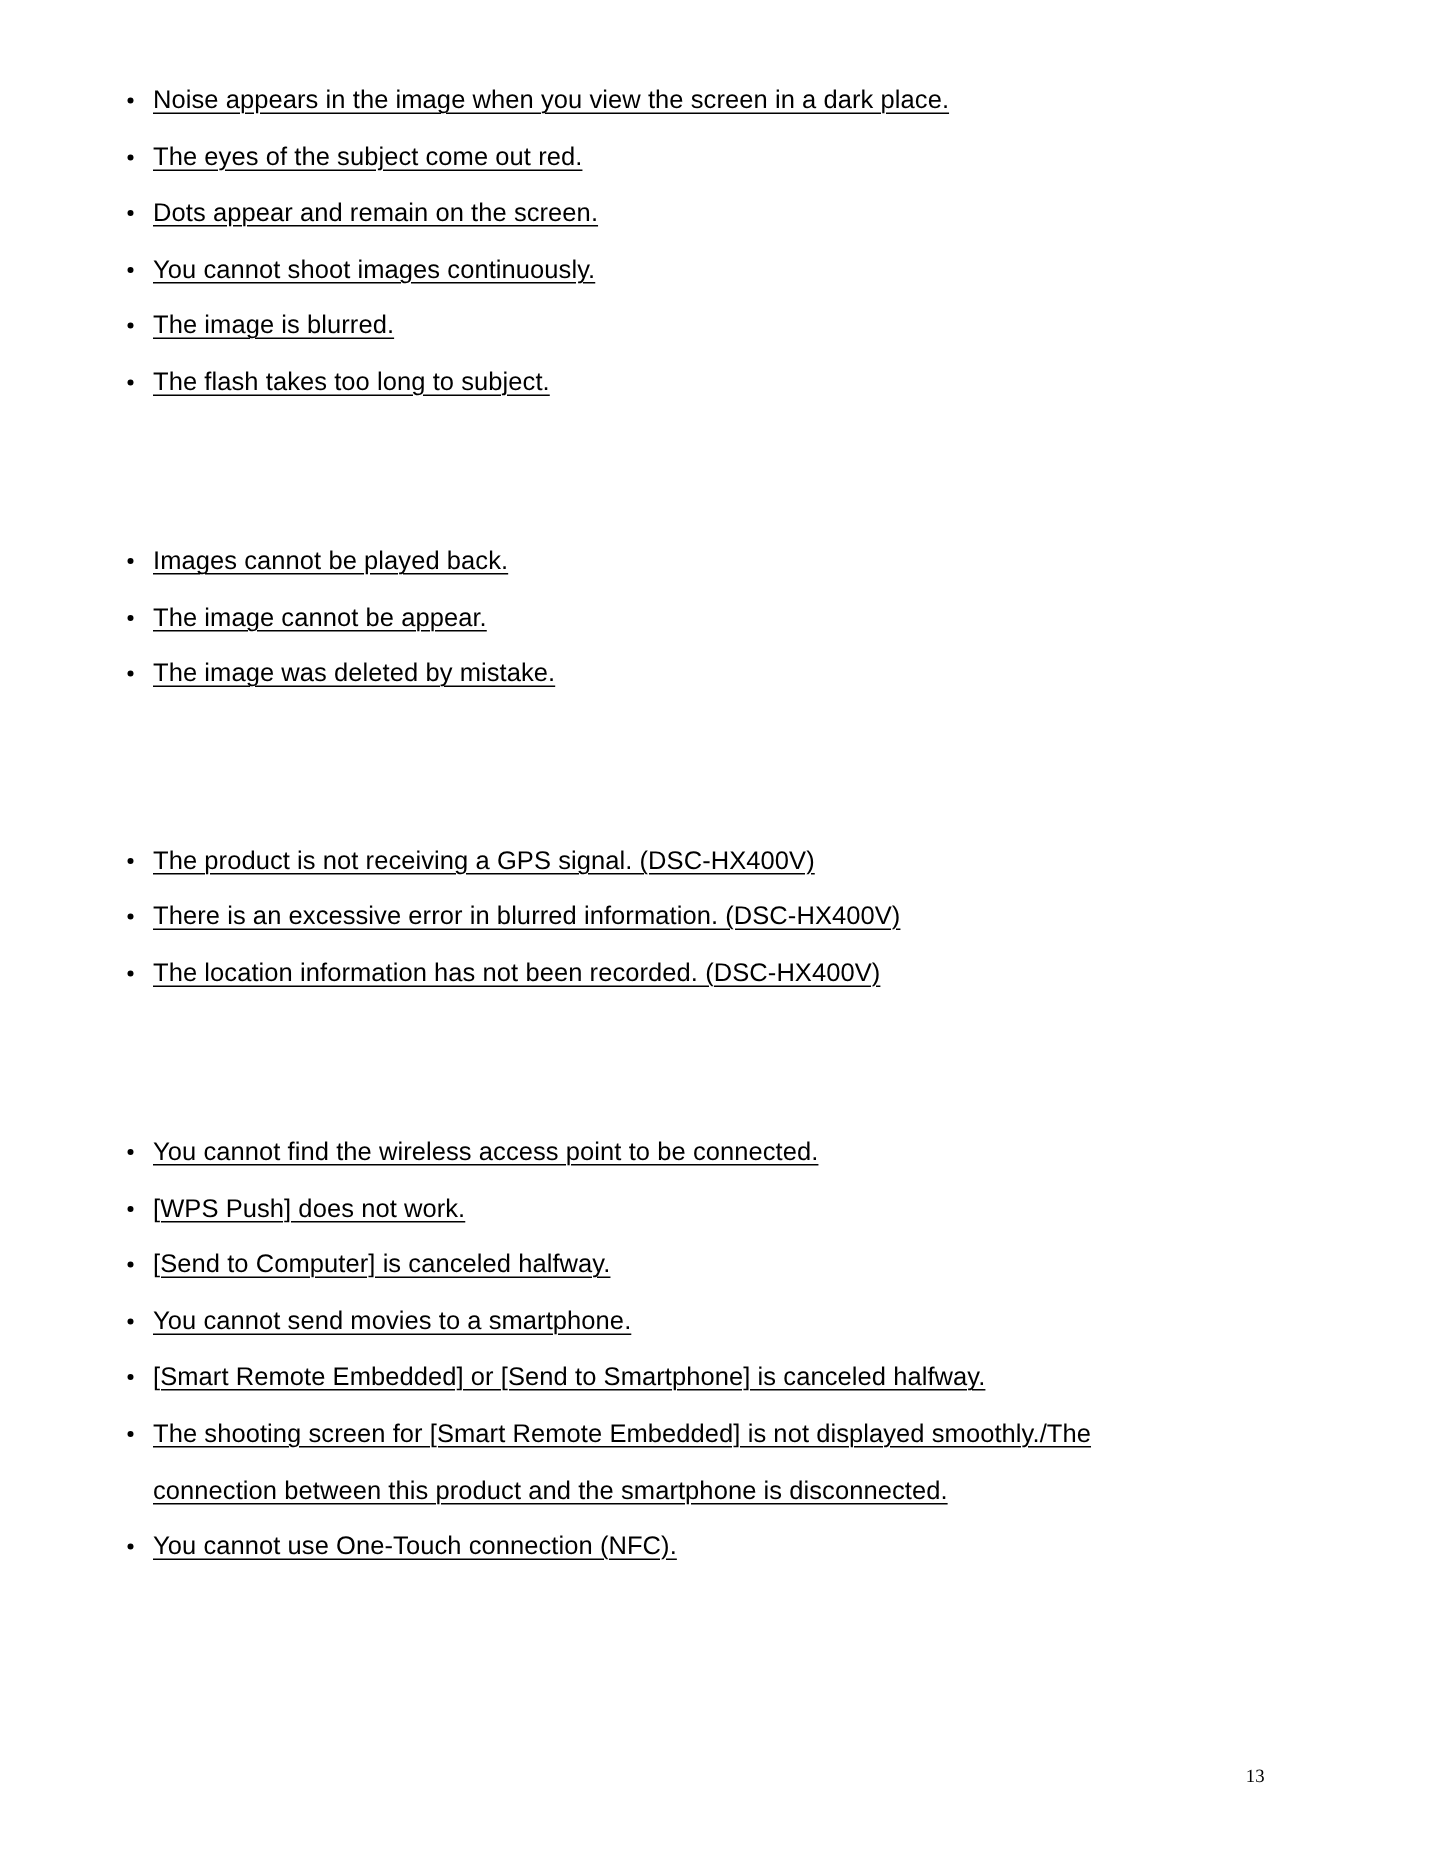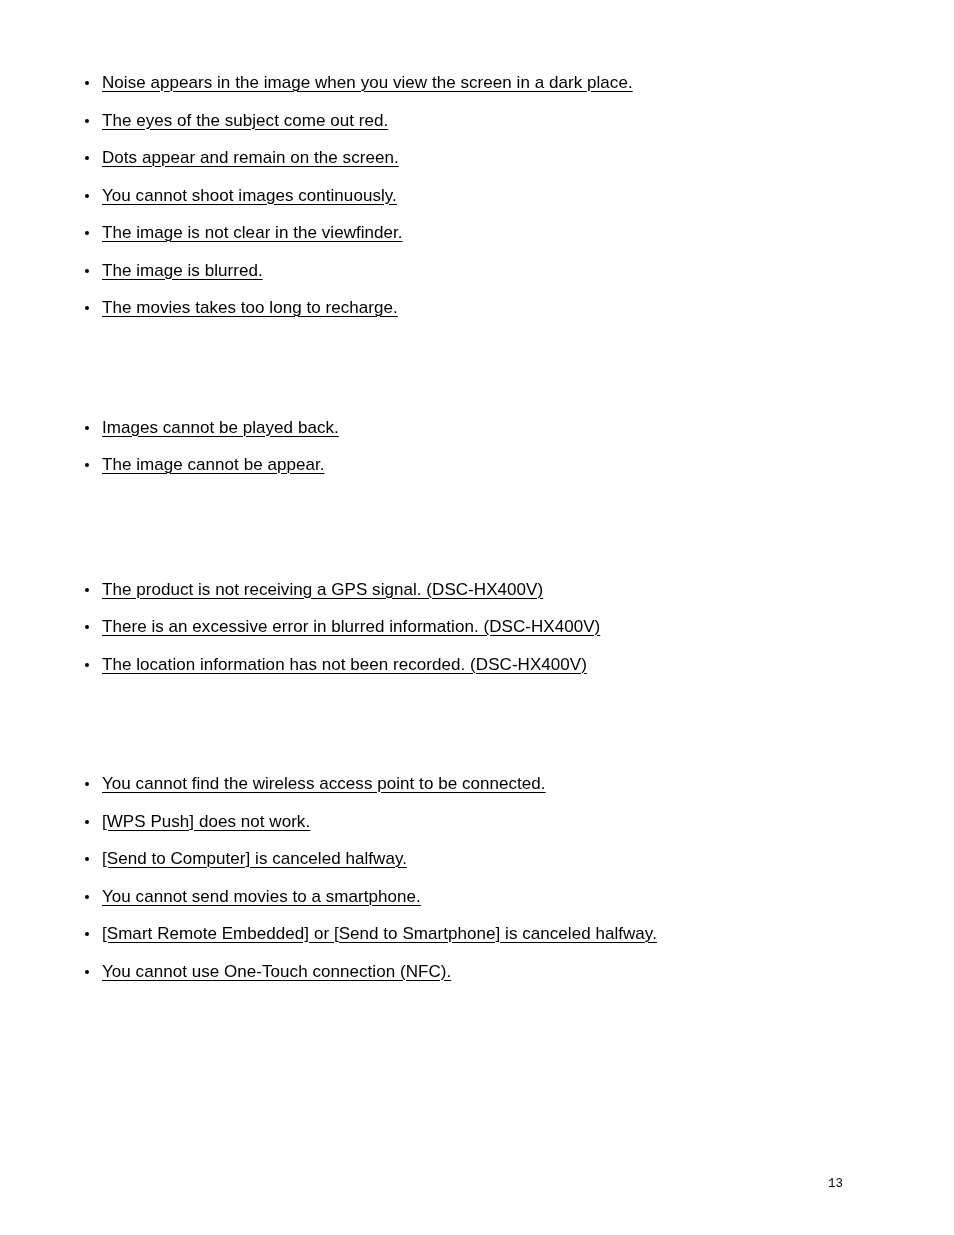--- a/index.html
+++ b/index.html
@@ -14,21 +14,21 @@
     height: 1235px;
     background: #ffffff;
     margin: 0 auto;
     overflow: hidden;
     font-family: "Liberation Sans", sans-serif;
     color: #000000;
   }
   .content {
     position: absolute;
     left: 0;
-    top: 16px;
+    top: 0;
     width: 798px;
   }
   .section {
     margin: 0;
     padding: 0;
   }
   .section-heading {
     
     display: block;
     height: 0;
@@ -86,51 +86,51 @@
   .gap-3 { height: 82px; }
   .top-pad { height: 48px; }
 
   .page-number {
     position: absolute;
     right: 111px;
     top: 1176px;
     font-size: 12.5px;
     line-height: 16px;
     color: #000000;
-    font-family: Liberation Mono, monospace;
+    font-family: Liberation Serif, serif;
   }
 </style>
 </head>
 <body>
 
 <div class="page">
   <div class="content">
 
     <div class="top-pad"></div>
 
     <div class="section">
       <div class="section-heading"></div>
       <ul class="link-list">
         <li><span class="link-text">Noise appears in the image when you view the screen in a dark place.</span></li>
         <li><span class="link-text">The eyes of the subject come out red.</span></li>
         <li><span class="link-text">Dots appear and remain on the screen.</span></li>
         <li><span class="link-text">You cannot shoot images continuously.</span></li>
-        <li><span class="link-text">The image is not clear in the viewfinder.</span></li>
         <li><span class="link-text">The image is blurred.</span></li>
-        <li><span class="link-text">The movies takes too long to recharge.</span></li>
+        <li><span class="link-text">The flash takes too long to subject.</span></li>
       </ul>
     </div>
 
     <div class="gap-1"></div>
 
     <div class="section">
       <div class="section-heading"></div>
       <ul class="link-list">
         <li><span class="link-text">Images cannot be played back.</span></li>
         <li><span class="link-text">The image cannot be appear.</span></li>
+        <li><span class="link-text">The image was deleted by mistake.</span></li>
       </ul>
     </div>
 
     <div class="gap-2"></div>
 
     <div class="section">
       <div class="section-heading"></div>
       <ul class="link-list">
         <li><span class="link-text">The product is not receiving a GPS signal. (DSC-HX400V)</span></li>
         <li><span class="link-text">There is an excessive error in blurred information. (DSC-HX400V)</span></li>
@@ -141,20 +141,21 @@
     <div class="gap-3"></div>
 
     <div class="section">
       <div class="section-heading"></div>
       <ul class="link-list">
         <li><span class="link-text">You cannot find the wireless access point to be connected.</span></li>
         <li><span class="link-text">[WPS Push] does not work.</span></li>
         <li><span class="link-text">[Send to Computer] is canceled halfway.</span></li>
         <li><span class="link-text">You cannot send movies to a smartphone.</span></li>
         <li><span class="link-text">[Smart Remote Embedded] or [Send to Smartphone] is canceled halfway.</span></li>
+        <li class="two-line"><span class="link-text">The shooting screen for [Smart Remote Embedded] is not displayed smoothly./The connection between this product and the smartphone is disconnected.</span></li>
         <li><span class="link-text">You cannot use One-Touch connection (NFC).</span></li>
       </ul>
     </div>
 
   </div>
 
   <div class="page-number">13</div>
 </div>
 
 </body></html>

